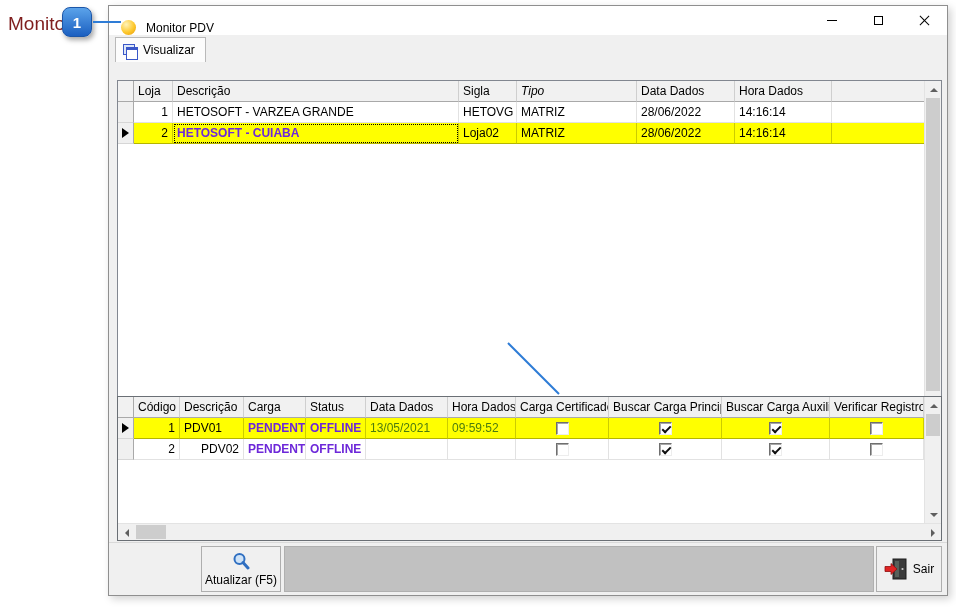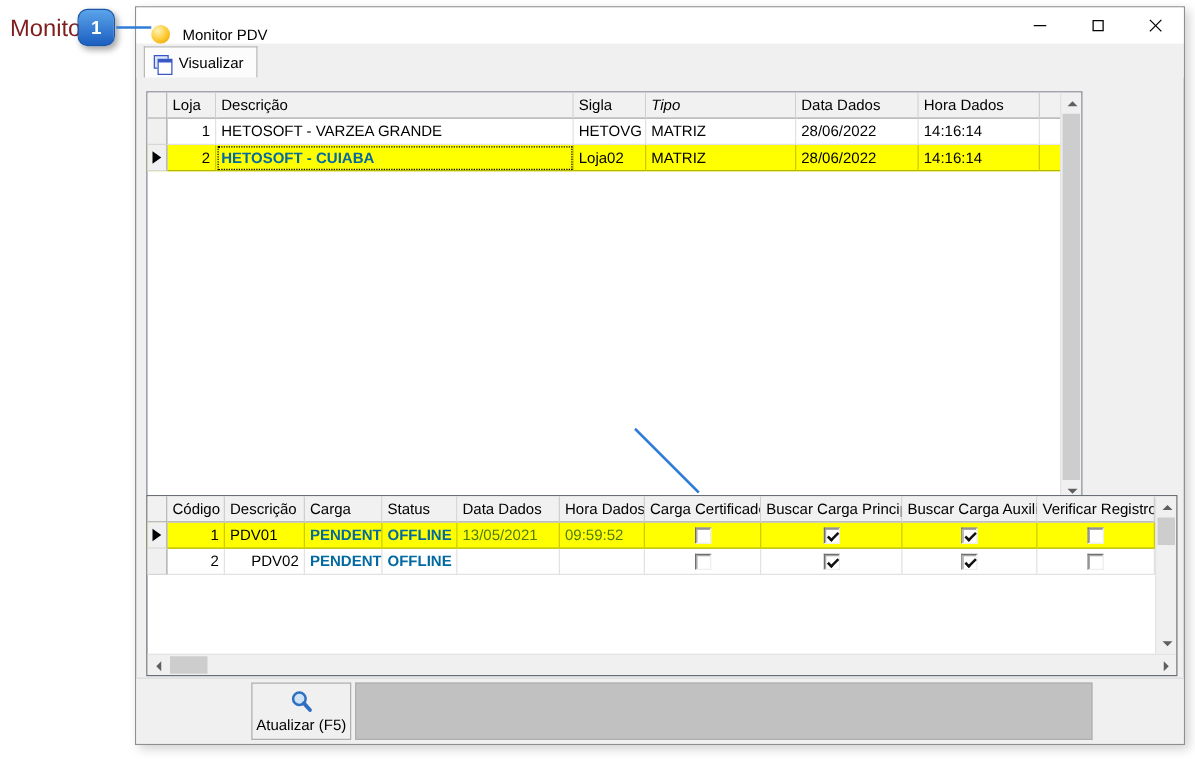--- a/index.html
+++ b/index.html
@@ -42,21 +42,21 @@
          background:#fcfcfc; border:1px solid #b9b9b9; border-bottom:none;
          display:flex; align-items:center; gap:6px; font-size:12px; }
   .tab-icon { position:relative; width:14px; height:12px; flex:0 0 14px; }
   .tab-icon::before { content:''; position:absolute; left:0; top:0; width:10px; height:9px;
          border:1px solid #3a57c8; background:#dce6f8; }
   .tab-icon::after { content:''; position:absolute; left:3px; top:3px; width:10px; height:9px;
          border:1px solid #3a57c8; background:#fff; border-top:3px solid #3a57c8; }
 
   
   .grid { position:absolute; background:#fff; border:1px solid #828790; overflow:hidden; }
-  .grid1 { left:8px; top:67px; width:749px; height:329px; }
+  .grid1 { left:8px; top:74px; width:825px; height:329px; }
   .grid2 { left:8px; top:390px; width:825px; height:145px; border-color:#6a6f75; }
   .g-body { position:absolute; left:0; top:0; right:17px; bottom:0; }
   .grid2 .g-body { bottom:17px; }
   .g-header { display:flex; height:21px; }
   .g-hcell { background:#f1f1f1; border-right:1px solid #cfcfcf; border-bottom:1px solid #a9a9a9;
              font-size:12px; color:#000; padding:3px 3px 0 4px; white-space:nowrap; overflow:hidden; flex:0 0 auto; }
   .g-hsel { background:#f1f1f1; border-right:1px solid #a9a9a9; border-bottom:1px solid #a9a9a9; flex:0 0 16px; }
   .g-hfill { flex:1 1 auto; background:#f1f1f1; border-bottom:1px solid #a9a9a9; }
   .g-row { display:flex; height:21px; background:#fff; }
   .g-row.selected { background:#ffff00; }
@@ -65,21 +65,21 @@
   .g-tri { width:0; height:0; border-left:7px solid #000; border-top:5px solid transparent; border-bottom:5px solid transparent; }
   .g-cell { font-size:12px; color:#000; padding:3px 4px 0 4px; border-right:1px solid #e2e2e2;
             border-bottom:1px solid #e2e2e2; white-space:nowrap; overflow:hidden; flex:0 0 auto; }
   .g-row.selected .g-cell { border-right-color:#cccc00; border-bottom-color:#b5b500; }
   .g-cell.r { text-align:right; }
   .g-cell.c { display:flex; align-items:center; justify-content:center; padding-top:0; }
   .g-cell.focus { outline:1px dotted #000; outline-offset:-2px; }
   .g-fill { flex:1 1 auto; border-bottom:1px solid #e9e9e9; }
   .g-row.selected .g-fill { border-bottom-color:#b5b500; }
   .alert { color:#4d7c0f; }
-  .alert-bold { color:#0369a1; font-weight:bold; }
+  .alert-bold { color:#6d28d9; font-weight:bold; }
 
   .check { width:13px; height:13px; background:#fff; position:relative;
            border:1px solid; border-color:#6f6f6f #ededed #ededed #6f6f6f;
            box-shadow:inset 1px 1px 0 rgba(60,60,60,.45); }
   .check.checked::after { content:''; position:absolute; left:2px; top:3px; width:7px; height:3px;
            border-left:2px solid #101010; border-bottom:2px solid #101010; transform:rotate(-45deg); }
 
   
   .vscroll { position:absolute; right:0; top:0; bottom:0; width:17px; background:#f0f0f0; border-left:1px solid #e3e3e3; }
   .grid2 .vscroll { bottom:17px; }
@@ -275,16 +275,25 @@
 
     <div class="toolbar">
       <button class="tb-btn btn-atual">
         <svg width="18" height="18" viewBox="0 0 18 18">
           <circle cx="7.5" cy="7" r="5" fill="#cfe3f7" stroke="#2f6fc1" stroke-width="2"></circle>
           <line x1="11" y1="10.5" x2="16" y2="16" stroke="#2f6fc1" stroke-width="3" stroke-linecap="round"></line>
         </svg>
         <span>Atualizar (F5)</span>
       </button>
       <div class="tb-panel"></div>
+      <button class="btn-sair">
+        <svg width="24" height="24" viewBox="0 0 24 24">
+          <rect x="9" y="2" width="13" height="20" fill="#3b3b3b" stroke="#1d1d1d"></rect>
+          <rect x="11" y="4" width="4" height="16" fill="#57605a"></rect>
+          <circle cx="18.5" cy="12" r="1.1" fill="#cfcfcf"></circle>
+          <path d="M1 9.5 L7 9.5 L7 6.5 L13 12 L7 17.5 L7 14.5 L1 14.5 Z" fill="#e02424" stroke="#8e0f0f" stroke-width="0.8"></path>
+        </svg>
+        <span>Sair</span>
+      </button>
     </div>
 
   </div>
 </div>
 
 </body></html>

